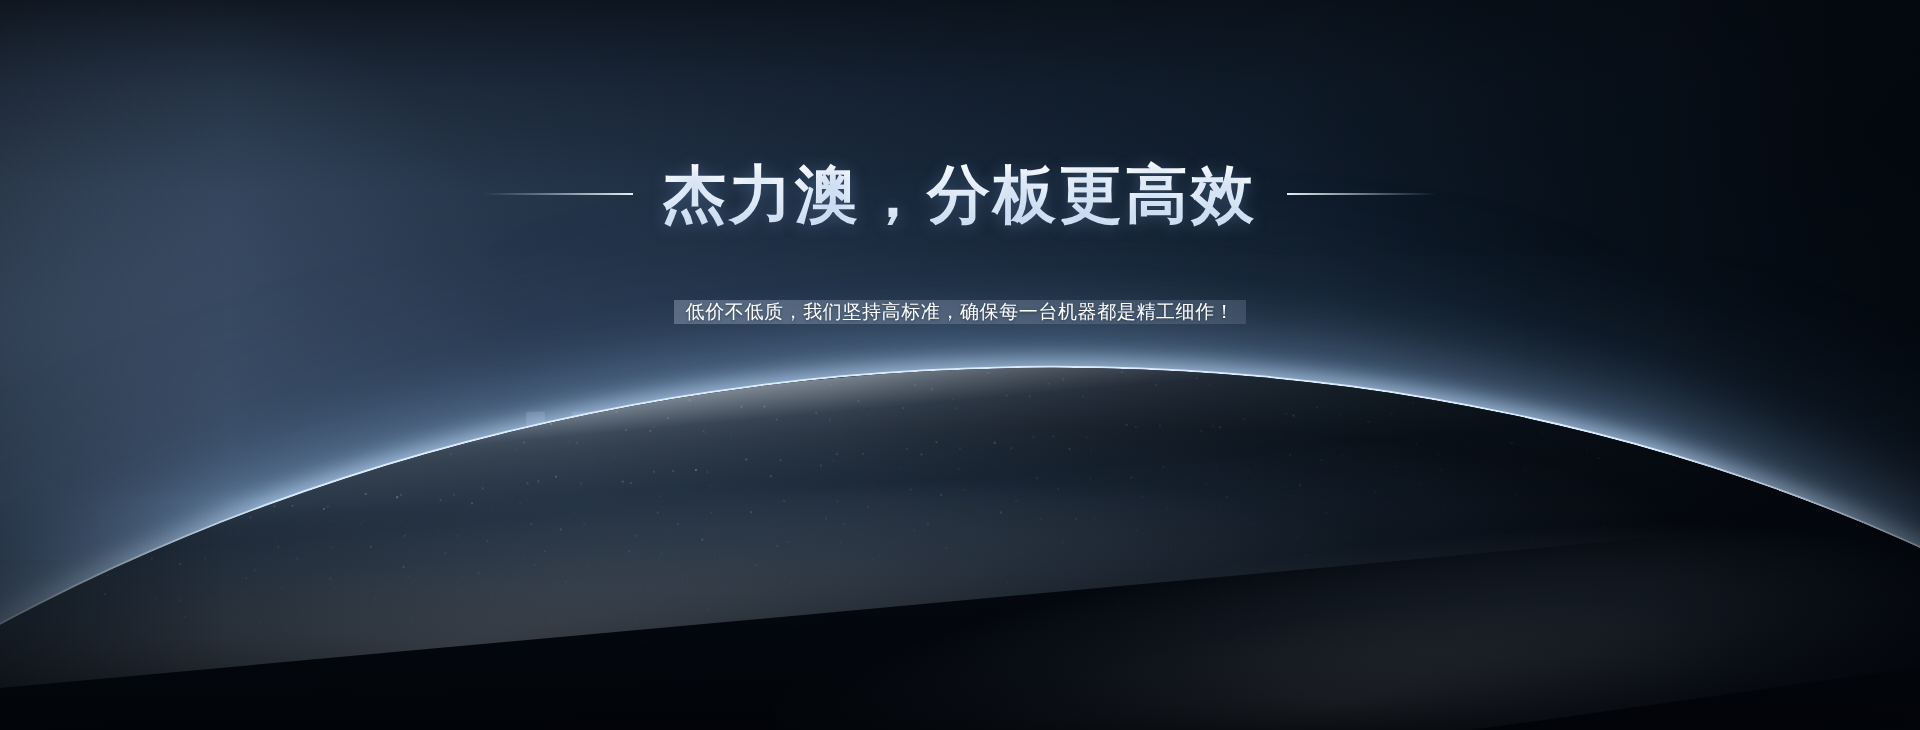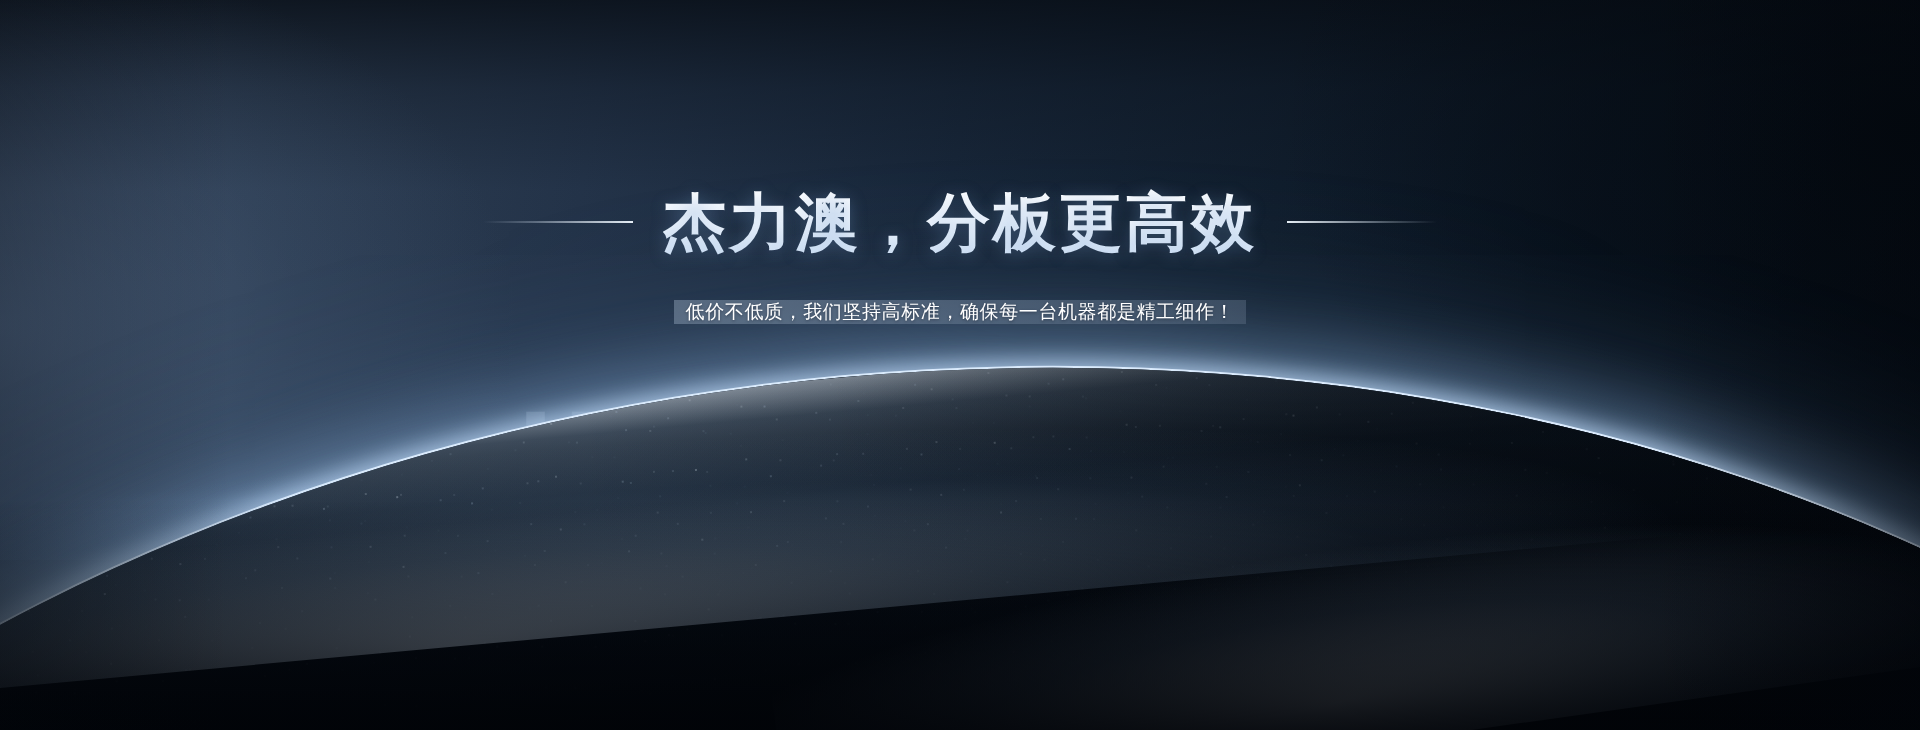--- a/index.html
+++ b/index.html
@@ -222,21 +222,21 @@
     -webkit-mask-image: linear-gradient(180deg,
        rgba(0,0,0,0.55) 0%, rgba(0,0,0,0.72) 42%, rgba(0,0,0,0.30) 78%, rgba(0,0,0,0) 100%);
     mask-image: linear-gradient(180deg,
        rgba(0,0,0,0.55) 0%, rgba(0,0,0,0.72) 42%, rgba(0,0,0,0.30) 78%, rgba(0,0,0,0) 100%);
   }
 
   
   .headline-row {
     position: absolute;
     left: 0; right: 0;
-    top: 144px;
+    top: 116px;
     display: flex;
     align-items: center;
     justify-content: center;
     gap: 30px;
   }
   .rule {
     width: 150px;
     height: 2px;
     flex: none;
   }

